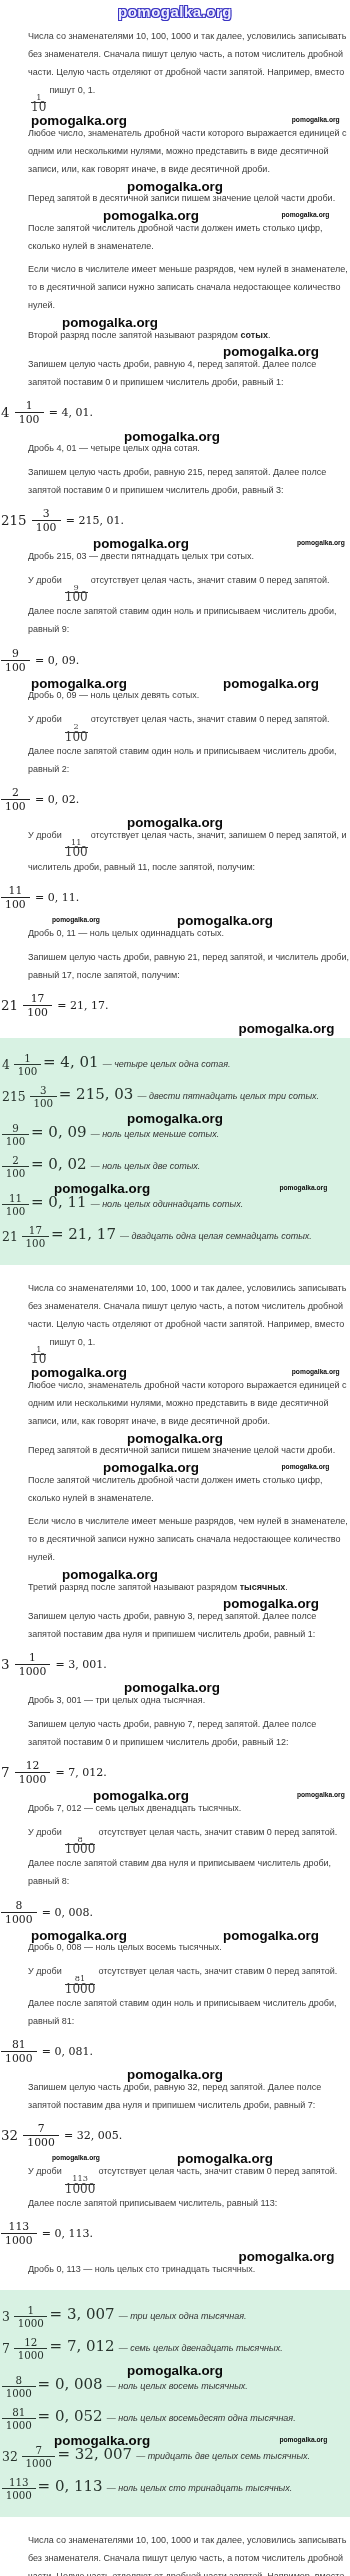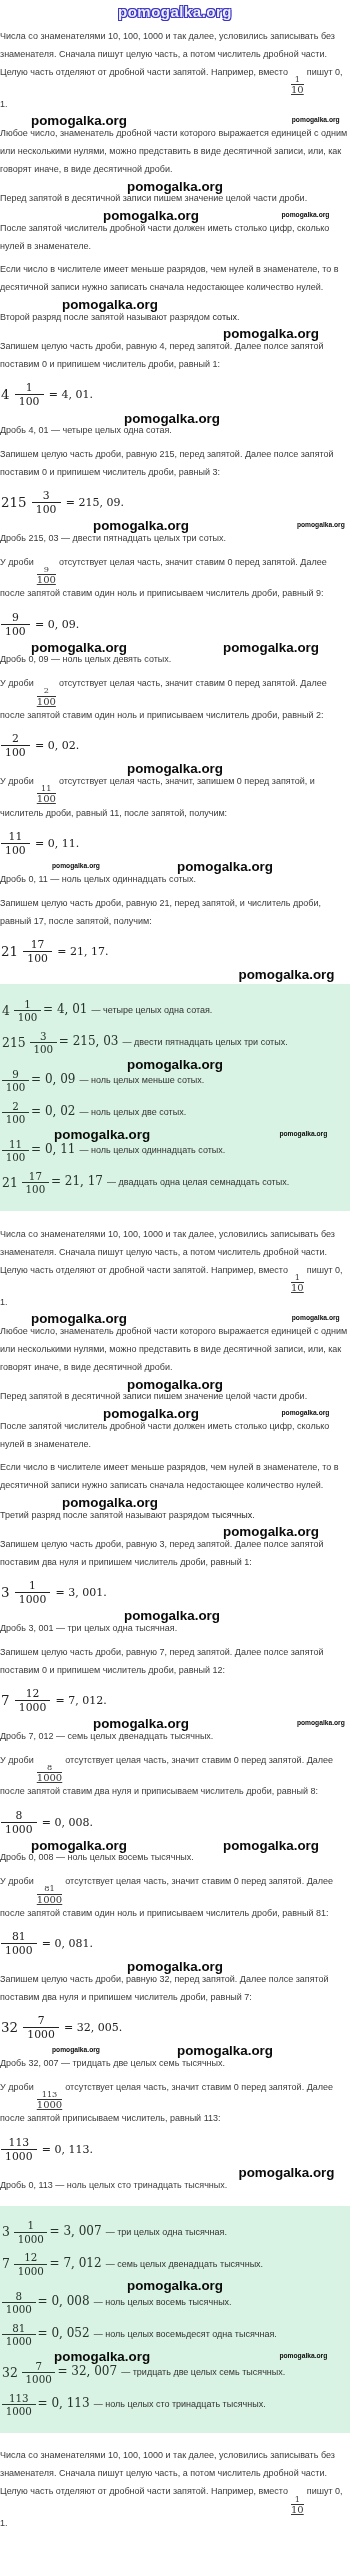--- a/index.html
+++ b/index.html
@@ -6,45 +6,45 @@
   .page{
     width:350px;height:3822px;overflow:hidden;position:relative;
     font-family:"Liberation Sans",sans-serif;color:#3b3b3b;background:#fff;
   }
   .logo{
     text-align:center;padding:2.6px 0 1.5px;font-size:15px;font-weight:bold;letter-spacing:0.5px;
     color:#eef; 
     text-shadow:-1px -1px 0 #3b35c3,1px -1px 0 #3b35c3,-1px 1px 0 #3b35c3,1px 1px 0 #3b35c3,0 0 1px #8a8ae8;
   }
   .section{position:relative;}
-  .para{font-size:9px;line-height:18px;margin:5.7px 0;color:#3b3b3b;}
-  .place .term{font-weight:normal;color:#222;}
+  .para{font-size:9px;line-height:18px;margin:5.7px 0;color:#3b3b3b;padding-left:28px;}
+  .place .term{font-weight:bold;color:#222;}
   
   .formula{display:flex;align-items:center;gap:5.2px;margin:8.2px 0 7.2px;padding-left:1px;
            font-family:"DejaVu Serif",serif;color:#222;}
   .formula .whole{font-size:13.4px;}
   .frac{display:inline-flex;flex-direction:column;text-align:center;}
   .frac .num{font-size:10.8px;line-height:13px;padding:0 4.1px;}
   .frac .den{font-size:10.8px;line-height:13px;padding:0 4.1px;border-top:0.8px solid #222;}
   .formula .rhs{font-size:11px;}
   
   .ifrac{display:inline-flex;flex-direction:column;text-align:center;vertical-align:-7.2px;
          font-family:"DejaVu Serif",serif;margin:0 3.1px;}
   .ifrac .num{font-size:8.2px;line-height:9.3px;}
-  .ifrac .den{font-size:10px;line-height:9.3px;border-top:0.7px solid #333;text-decoration:underline;}
+  .ifrac .den{font-size:12px;line-height:9.3px;border-top:0.7px solid #333;}
   
   .answers{background:#d8f2e3;margin:12.4px 0 13.4px;padding:7.2px 2.1px 9.3px;}
   .answer-row{margin:6.2px 0;font-size:9px;line-height:15.5px;color:#333;}
   .answer-row .afr{display:inline-flex;align-items:center;gap:4.1px;vertical-align:middle;
                    font-family:"DejaVu Serif",serif;color:#27322c;}
   .answer-row .whole{font-size:12.4px;}
   .answer-row .frac .num,.answer-row .frac .den{font-size:10.3px;line-height:12.4px;padding:0 3.6px;}
   .answer-row .frac .den{border-top:0.8px solid #2a3a32;}
-  .answer-row .rhs{font-size:12px;font-family:"DejaVu Serif",serif;color:#27322c;margin-left:2.1px;}
-  .answer-row .cap{margin-left:4.1px;}
+  .answer-row .rhs{font-size:15px;font-family:"DejaVu Serif",serif;color:#27322c;margin-left:2.1px;}
+  .answer-row .cap{margin-left:4.1px;font-style:italic;}
   
   .wm-row{display:flex;height:0;overflow:visible;position:relative;z-index:3;align-items:flex-start;}
   .wm{font-weight:bold;color:#0a0a0a;white-space:nowrap;font-family:"Liberation Sans",sans-serif;}
   .wm.L{font-size:13.4px;transform:translateY(-5.2px);}
   .wm.S{font-size:6.7px;font-weight:600;transform:translateY(-2.1px);}
   .wm-row.center{justify-content:center;}
   .wm-row.right{justify-content:flex-end;}
   .wm-row.left{justify-content:flex-start;}
   .wm-row.between{justify-content:space-between;}
   .pl60{padding-left:31px;}.pl100{padding-left:52px;}.pl120{padding-left:62px;}
@@ -98,21 +98,21 @@
           <span class="wm L">pomogalka.org</span>
         </div>
         <div class="para">Дробь 4, 01 — четыре целых одна сотая.</div>
         <div class="para">Запишем целую часть дроби, равную 215, перед запятой. Далее полсе запятой поставим 0 и припишем числитель дроби, равный 3:</div>
         <div class="formula">
           <span class="whole">215</span>
           <span class="frac">
             <span class="num">3</span>
             <span class="den">100</span>
           </span>
-          <span class="rhs">= 215, 09.</span>
+          <span class="rhs">= 215, 01.</span>
         </div>
         <div class="wm-row between pl180 pr10">
           <span class="wm L">pomogalka.org</span>
           <span class="wm S">pomogalka.org</span>
         </div>
         <div class="para">Дробь 215, 03 — двести пятнадцать целых три сотых.</div>
         <div class="para"><span>У дроби</span><span class="ifrac">
             <span class="num">9</span>
             <span class="den">100</span>
           </span><span>отсутствует целая часть, значит ставим 0 перед запятой. Далее после запятой ставим один ноль и приписываем числитель дроби, равный 9:</span></div>
@@ -309,21 +309,20 @@
           <span class="frac">
             <span class="num">7</span>
             <span class="den">1000</span>
           </span>
           <span class="rhs">= 32, 005.</span>
         </div>
         <div class="wm-row between pl100 pr150">
           <span class="wm S">pomogalka.org</span>
           <span class="wm L">pomogalka.org</span>
         </div>
-        <div class="para">Дробь 32, 007 — тридцать две целых семь тысячных.</div>
         <div class="para"><span>У дроби</span><span class="ifrac">
             <span class="num">113</span>
             <span class="den">1000</span>
           </span><span>отсутствует целая часть, значит ставим 0 перед запятой. Далее после запятой приписываем числитель, равный 113:</span></div>
         <div class="formula">
           <span class="frac">
             <span class="num">113</span>
             <span class="den">1000</span>
           </span>
           <span class="rhs">= 0, 113.</span>

